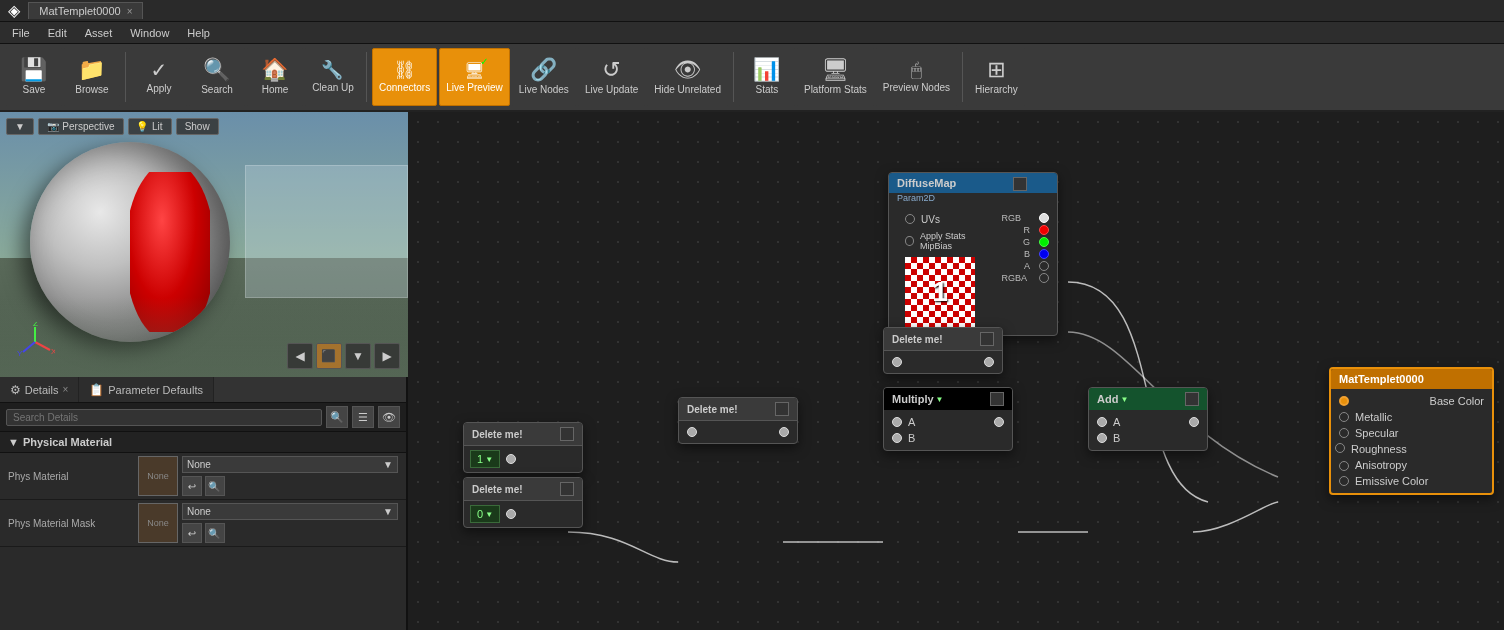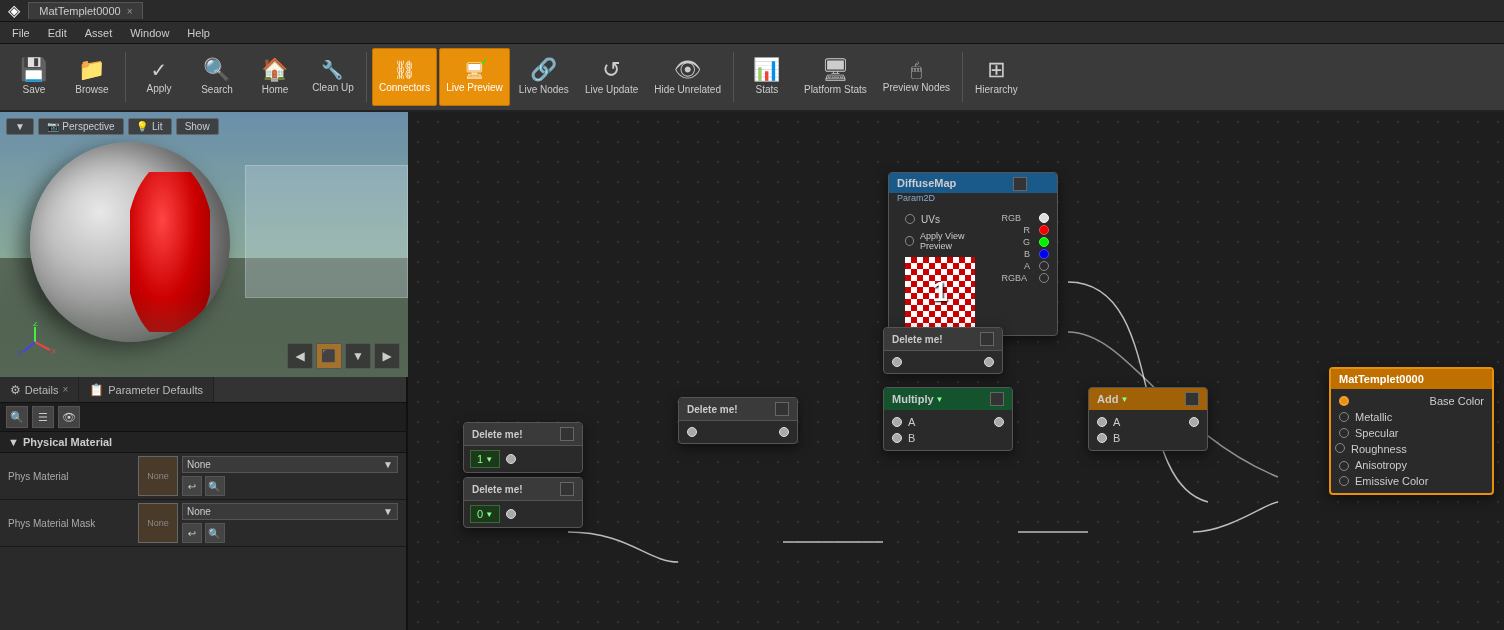--- a/index.html
+++ b/index.html
@@ -436,20 +436,21 @@
           <span style="font-size:12px;">⚙</span>
           <span>Details</span>
           <span class="close-x">×</span>
         </div>
         <div class="details-tab">
           <span style="font-size:12px;">📋</span>
           <span>Parameter Defaults</span>
         </div>
       </div>
       <div id="details-search">
+        <input type="text" placeholder="Search Details" style="">
         <div class="icon-btn">🔍</div>
         <div class="icon-btn">☰</div>
         <div class="icon-btn">👁</div>
       </div>
       <div id="details-content">
         <div class="section-header">
           <span>▼</span>
           <span>Physical Material</span>
         </div>
 
@@ -520,21 +521,21 @@
       <div style="display:flex; padding:4px 8px; gap:4px;">
         <div style="flex:1;">
 
           <div class="node-row">
             <div class="node-pin-left pin-empty" style="background:transparent; border:1px solid #888;"></div>
             <span>UVs</span>
           </div>
 
           <div class="node-row">
             <div class="node-pin-left pin-empty" style="background:transparent; border:1px solid #888;"></div>
-            <span style="font-size:9px;">Apply View Preview</span>
+            <span style="font-size:9px;">Apply Stats MipBias</span>
           </div>
 
           <div class="node-texture">
             <div class="checker-pattern"></div>
             <div class="checker-number">1</div>
           </div>
         </div>
 
         <div style="display:flex; flex-direction:column; justify-content:flex-start; gap:2px; padding-top:4px; align-items:flex-end;">
           <div style="display:flex; align-items:center; gap:12px;">
@@ -609,40 +610,40 @@
         <span style="font-size:10px;">Delete me!</span>
         <div style="width:14px; height:14px; background:#333; border:1px solid #666; cursor:pointer; display:inline-block;"></div>
       </div>
       <div style="padding:6px 8px; display:flex; align-items:center; justify-content:space-between;">
         <div style="width:10px; height:10px; border-radius:50%; background:#aaa; border:1px solid #ddd;"></div>
         <div style="width:10px; height:10px; border-radius:50%; background:#aaa; border:1px solid #ddd;"></div>
       </div>
     </div>
 
     <div class="node" style="top:275px; left:475px; width:130px;">
-      <div class="node-header" style="background:#14532d;">
+      <div class="node-header" style="background:#000000;">
         <span>Multiply</span>
         <span style="font-size:8px; color:#8f8; margin-left:2px;">▼</span>
         <div style="width:14px; height:14px; background:#333; border:1px solid #666; cursor:pointer; display:inline-block; margin-left:auto;"></div>
       </div>
       <div style="padding:4px 0;">
         <div style="display:flex; align-items:center; padding:2px 8px;">
           <div style="width:10px; height:10px; border-radius:50%; background:#aaa; border:1px solid #ddd; margin-right:6px;"></div>
           <span>A</span>
           <div style="width:10px; height:10px; border-radius:50%; background:#aaa; border:1px solid #ddd; margin-left:auto;"></div>
         </div>
         <div style="display:flex; align-items:center; padding:2px 8px;">
           <div style="width:10px; height:10px; border-radius:50%; background:#aaa; border:1px solid #ddd; margin-right:6px;"></div>
           <span>B</span>
         </div>
       </div>
     </div>
 
     <div class="node" style="top:275px; left:680px; width:110px;">
-      <div class="node-header" style="background:#a16207;">
+      <div class="node-header" style="background:#14532d;">
         <span>Add</span>
         <span style="font-size:8px; color:#8f8; margin-left:2px;">▼</span>
         <div style="width:14px; height:14px; background:#333; border:1px solid #666; cursor:pointer; display:inline-block; margin-left:auto;"></div>
       </div>
       <div style="padding:4px 0;">
         <div style="display:flex; align-items:center; padding:2px 8px;">
           <div style="width:10px; height:10px; border-radius:50%; background:#aaa; border:1px solid #ddd; margin-right:6px;"></div>
           <span>A</span>
           <div style="width:10px; height:10px; border-radius:50%; background:#aaa; border:1px solid #ddd; margin-left:auto;"></div>
         </div>

